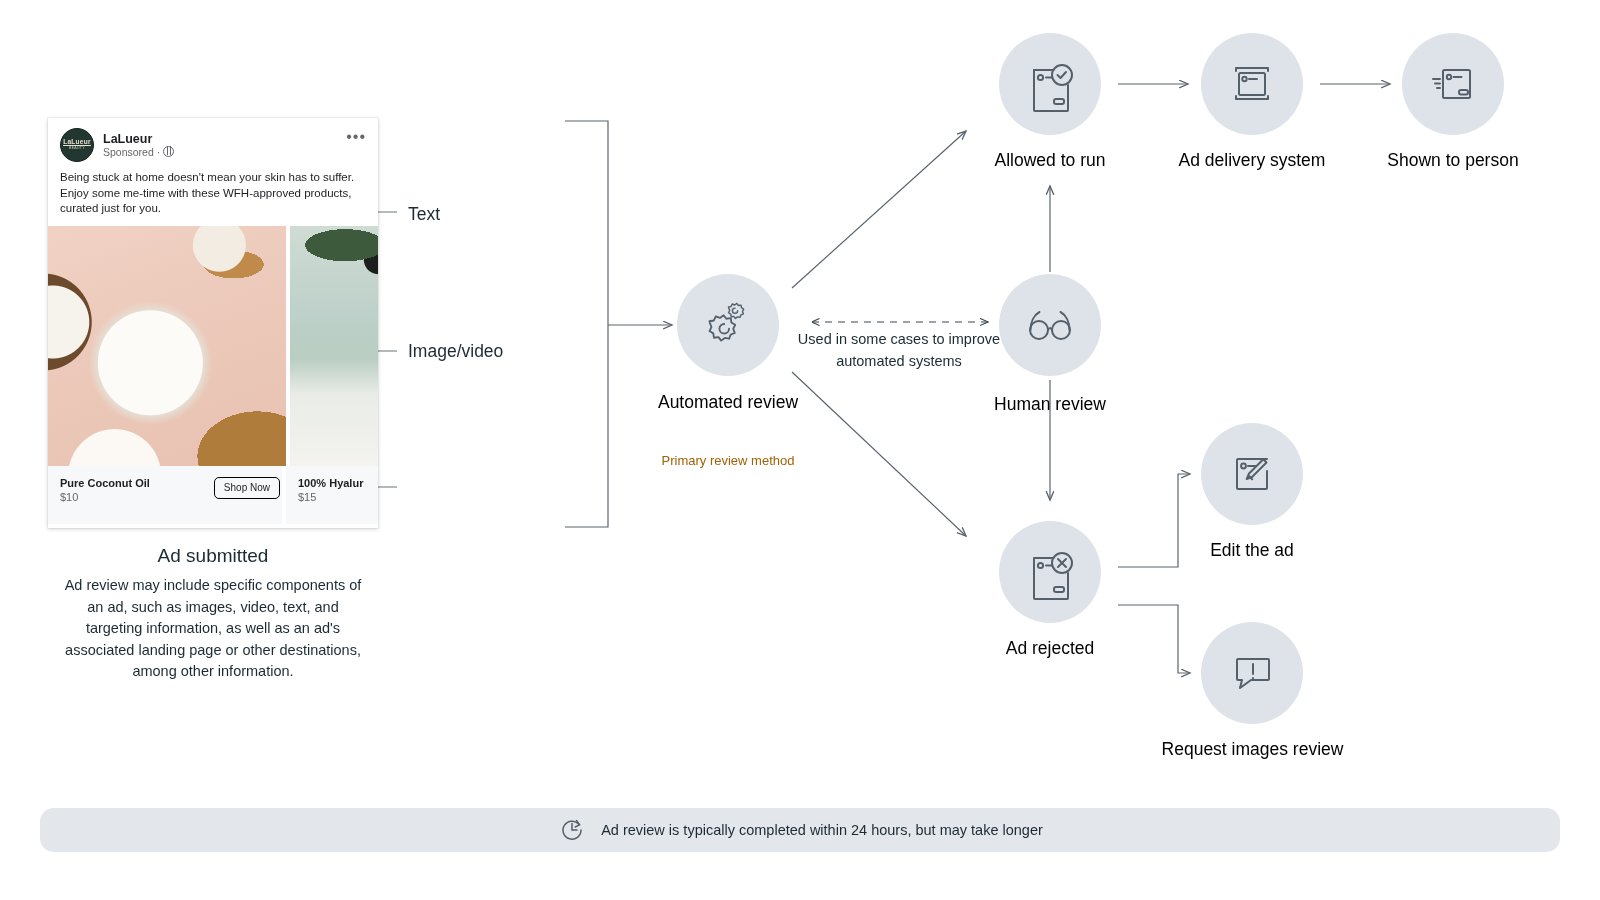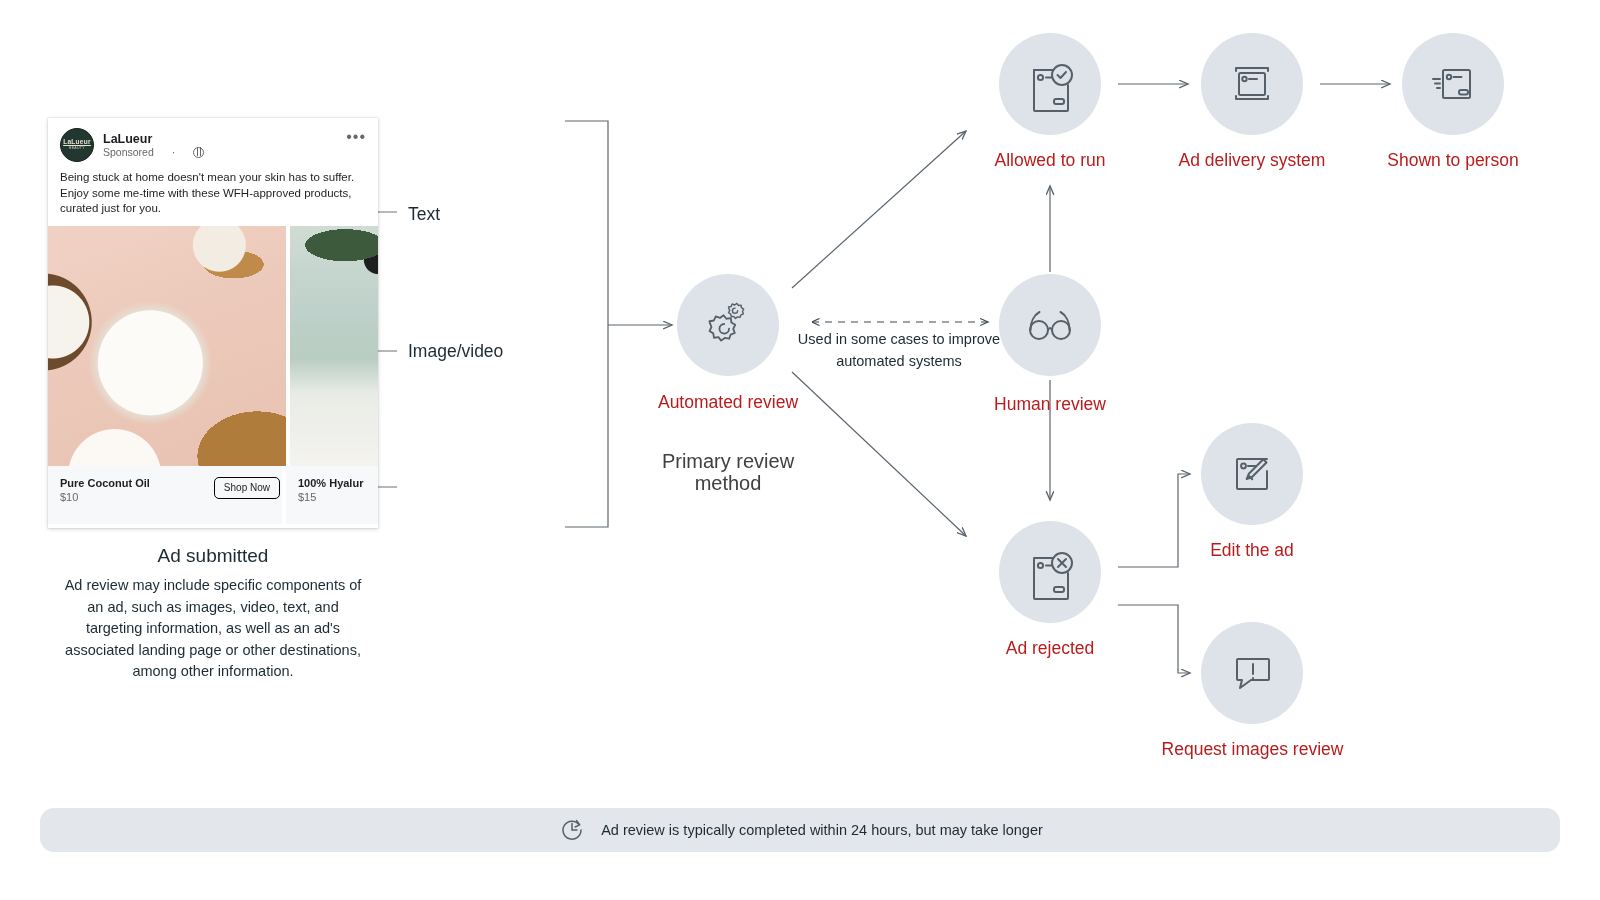--- a/index.html
+++ b/index.html
@@ -26,21 +26,21 @@
     width:32px; height:32px; border-radius:50%;
     background:#22372f; color:#e8e2d4;
     display:flex; flex-direction:column; align-items:center; justify-content:center;
     font-size:6px; line-height:7px; letter-spacing:.3px; flex:none;
     border:1px solid #16241f;
   }
   .avatar .av1 { font-weight:bold; text-decoration:underline; font-size:6.5px; }
   .avatar .av2 { font-size:3.5px; opacity:.8; }
   .ad-ident { margin-left:9px; flex:1; }
   .ad-name { font-size:12.5px; font-weight:bold; color:#1c1e21; line-height:14px; }
-  .ad-sub { font-size:10.5px; color:#65676b; line-height:13px; display:flex; align-items:center; gap:18px; }
+  .ad-sub { font-size:10.5px; color:#65676b; line-height:13px; display:flex; align-items:flex-start; gap:3px; }
   .globe { display:inline-block; width:9px; height:9px; border:1px solid #65676b; border-radius:50%; position:relative; }
   .globe:before { content:""; position:absolute; left:3px; top:-1px; width:2px; height:9px; border-left:1px solid #65676b; border-right:1px solid #65676b; }
   .dots { font-size:16px; color:#65676b; letter-spacing:1px; line-height:10px; align-self:flex-start; margin-top:4px; }
   .ad-body { font-size:11.5px; line-height:15.5px; color:#1c1e21; padding:4px 12px 9px 12px; }
 
   .carousel { display:flex; height:240px; overflow:hidden; }
   .slide { position:relative; overflow:hidden; flex:none; }
   .slide.first { width:238px; border-right:4px solid #fff; }
   .slide.second { width:92px; }
   .photo { position:absolute; inset:0; }
@@ -69,22 +69,22 @@
   .prod-name { font-size:11px; font-weight:bold; color:#1c1e21; line-height:14px; white-space:nowrap; }
   .prod-price { font-size:11px; color:#65676b; line-height:15px; }
   .shop-btn {
     position:absolute; right:2px; top:11px;
     border:1px solid #000000; border-radius:5px; background:#f7f8fa;
     font-size:10px; color:#1c1e21; padding:4px 9px; line-height:12px; white-space:nowrap;
   }
 
   
   .lbl { position:absolute; font-size:17.5px; line-height:25px; color:#1c2b33; }
-  .node-title { position:absolute; font-size:17.5px; line-height:25px; color:#b91c1c; text-align:center; }
-  .node-sub { position:absolute; font-size:20px; line-height:22px; color:#404040; text-align:center; }
+  .node-title { position:absolute; font-size:17.5px; line-height:25px; color:#000000; text-align:center; }
+  .node-sub { position:absolute; font-size:13px; line-height:22px; color:#a16207; text-align:center; }
   .caption-title { position:absolute; font-size:19px; line-height:26px; color:#1c2b33; text-align:center; width:330px; left:48px; top:543px; }
   .caption-body { position:absolute; width:300px; left:63px; top:575px; font-size:14.5px; line-height:21.6px; color:#1c2b33; text-align:center; }
   .dashed-note { position:absolute; left:795px; top:328px; width:208px; text-align:center; font-size:14.5px; line-height:22px; color:#1c2b33; }
 
   
   .node-circle {
     position:absolute; width:102px; height:102px; border-radius:50%;
     background:#dee3e9;
     display:flex; align-items:center; justify-content:center;
   }

